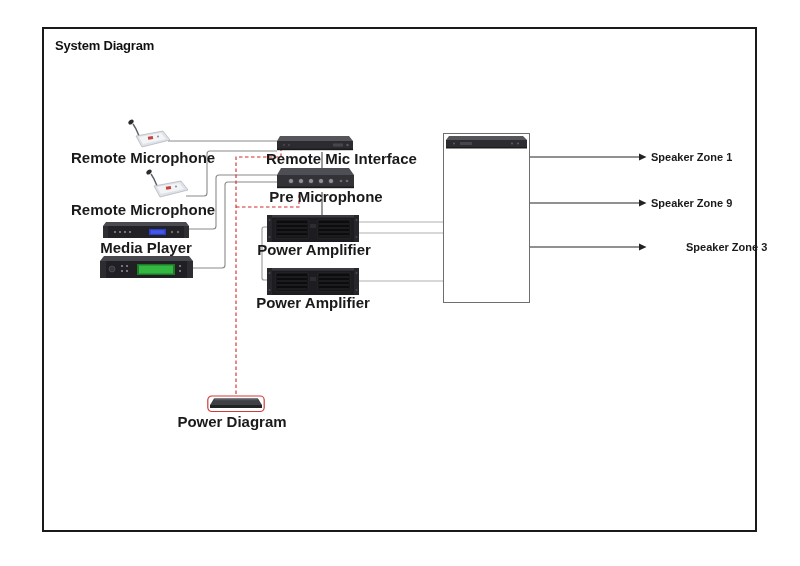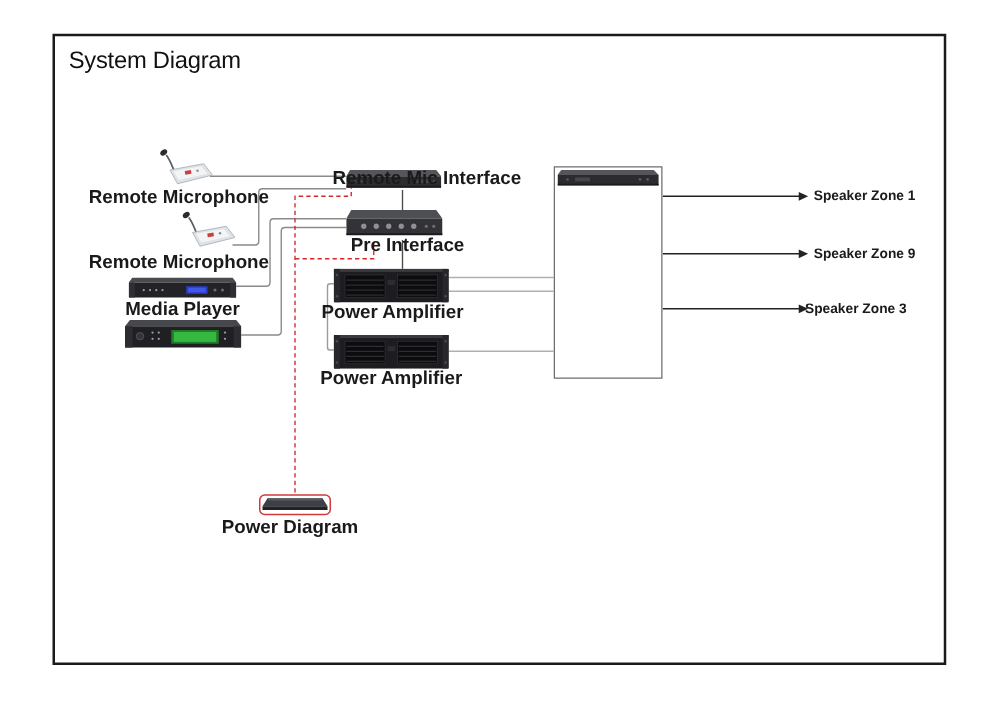--- a/index.html
+++ b/index.html
@@ -1,20 +1,20 @@
 <!DOCTYPE html>
 <html><head>
 <meta charset="utf-8">
 <style>
   html,body{margin:0;padding:0;background:#ffffff;}
   .canvas{position:relative;width:800px;height:566px;background:#ffffff;overflow:hidden;
           font-family:"Liberation Sans", sans-serif;}
   .frame{position:absolute;left:42px;top:27px;width:715px;height:505px;
          border:2px solid #1a1a1a;box-sizing:border-box;background:#ffffff;}
-  .title{position:absolute;left:55px;top:38px;font-size:19px;font-weight:400;
+  .title{position:absolute;left:55px;top:38px;font-size:13px;font-weight:700;
          color:#111;letter-spacing:-0.2px;}
   .wires{position:absolute;left:0;top:0;pointer-events:none;}
   .dev{position:absolute;}
   .dev svg{display:block;width:100%;height:100%;}
   .lbl{position:absolute;width:140px;text-align:center;font-size:15px;font-weight:600;
        color:#1a1a1a;line-height:13px;white-space:nowrap;}
   .zone-lbl{position:absolute;font-size:11px;font-weight:600;color:#1a1a1a;line-height:13px;
             white-space:nowrap;}
   .selector-box{position:absolute;left:443px;top:133px;width:87px;height:170px;
                 border:1px solid #6e6e6e;box-sizing:border-box;background:#ffffff;}
@@ -81,37 +81,37 @@
     <svg viewBox="0 0 76 16">
       <polygon points="3,0 72,0 76,5 0,5" fill="#55565c"></polygon>
       <rect x="0" y="5" width="76" height="9" fill="#2c2c30"></rect>
       <rect x="0" y="12.6" width="76" height="1.6" fill="#1a1a1c"></rect>
       <rect x="56" y="7.5" width="10" height="3" fill="#46464c"></rect>
       <circle cx="70.5" cy="9" r="1.2" fill="#5a5a60"></circle>
       <circle cx="7" cy="9" r="1" fill="#4a4a50"></circle>
       <circle cx="12" cy="9" r="1" fill="#4a4a50"></circle>
     </svg>
   </div>
-  <div class="lbl" style="left:266px;top:136px">Remote Mic Interface</div>
+  <div class="lbl" style="left:266px;top:152px">Remote Mic Interface</div>
 
   <div class="dev" style="left:277px;top:168px;width:77px;height:24px">
     <svg viewBox="0 0 77 24">
       <polygon points="4,0 72,0 77,7 0,7" fill="#4e4f55"></polygon>
       <rect x="0" y="7" width="77" height="13" fill="#323237"></rect>
       <rect x="0" y="18.6" width="77" height="1.6" fill="#1b1b1d"></rect>
       <circle cx="14" cy="13" r="2.6" fill="#8e9097" stroke="#1e1e22" stroke-width="0.6"></circle>
       <circle cx="24" cy="13" r="2.6" fill="#8e9097" stroke="#1e1e22" stroke-width="0.6"></circle>
       <circle cx="34" cy="13" r="2.6" fill="#8e9097" stroke="#1e1e22" stroke-width="0.6"></circle>
       <circle cx="44" cy="13" r="2.6" fill="#8e9097" stroke="#1e1e22" stroke-width="0.6"></circle>
       <circle cx="54" cy="13" r="2.6" fill="#8e9097" stroke="#1e1e22" stroke-width="0.6"></circle>
       <circle cx="64" cy="13" r="1.3" fill="#6c6c72"></circle>
       <circle cx="70" cy="13" r="1.3" fill="#6c6c72"></circle>
     </svg>
   </div>
-  <div class="lbl" style="left:256px;top:190px">Pre Interface</div>
+  <div class="lbl" style="left:256px;top:190px">Pre Microphone</div>
 
   <div class="dev" style="left:103px;top:222px;width:86px;height:18px">
     <svg viewBox="0 0 86 18">
       <polygon points="3,0 83,0 86,4 0,4" fill="#4a4b50"></polygon>
       <rect x="0" y="4" width="86" height="12" fill="#232327"></rect>
       <rect x="0" y="4" width="5" height="12" fill="#2e2e33"></rect>
       <rect x="81" y="4" width="5" height="12" fill="#2e2e33"></rect>
       <rect x="46" y="7" width="17" height="6" fill="#2b3ec9"></rect>
       <rect x="47.5" y="8.2" width="14" height="3.6" fill="#4257e8"></rect>
       <circle cx="12" cy="10" r="0.9" fill="#9aa0a8"></circle>
@@ -197,15 +197,15 @@
       <rect x="0" y="11" width="81" height="1.5" fill="#1a1a1c"></rect>
       <rect x="14" y="6" width="12" height="3" fill="#46464c"></rect>
       <circle cx="8" cy="7.5" r="1" fill="#5a5a60"></circle>
       <circle cx="72" cy="7.5" r="1.1" fill="#5a5a60"></circle>
       <circle cx="66" cy="7.5" r="1.1" fill="#5a5a60"></circle>
     </svg>
   </div>
 
   <div class="zone-lbl" style="left:651px;top:151px">Speaker Zone 1</div>
   <div class="zone-lbl" style="left:651px;top:197px">Speaker Zone 9</div>
-  <div class="zone-lbl" style="left:644px;top:241px">Speaker Zone 3</div>
+  <div class="zone-lbl" style="left:686px;top:241px">Speaker Zone 3</div>
 
 </div>
 
 </body></html>

